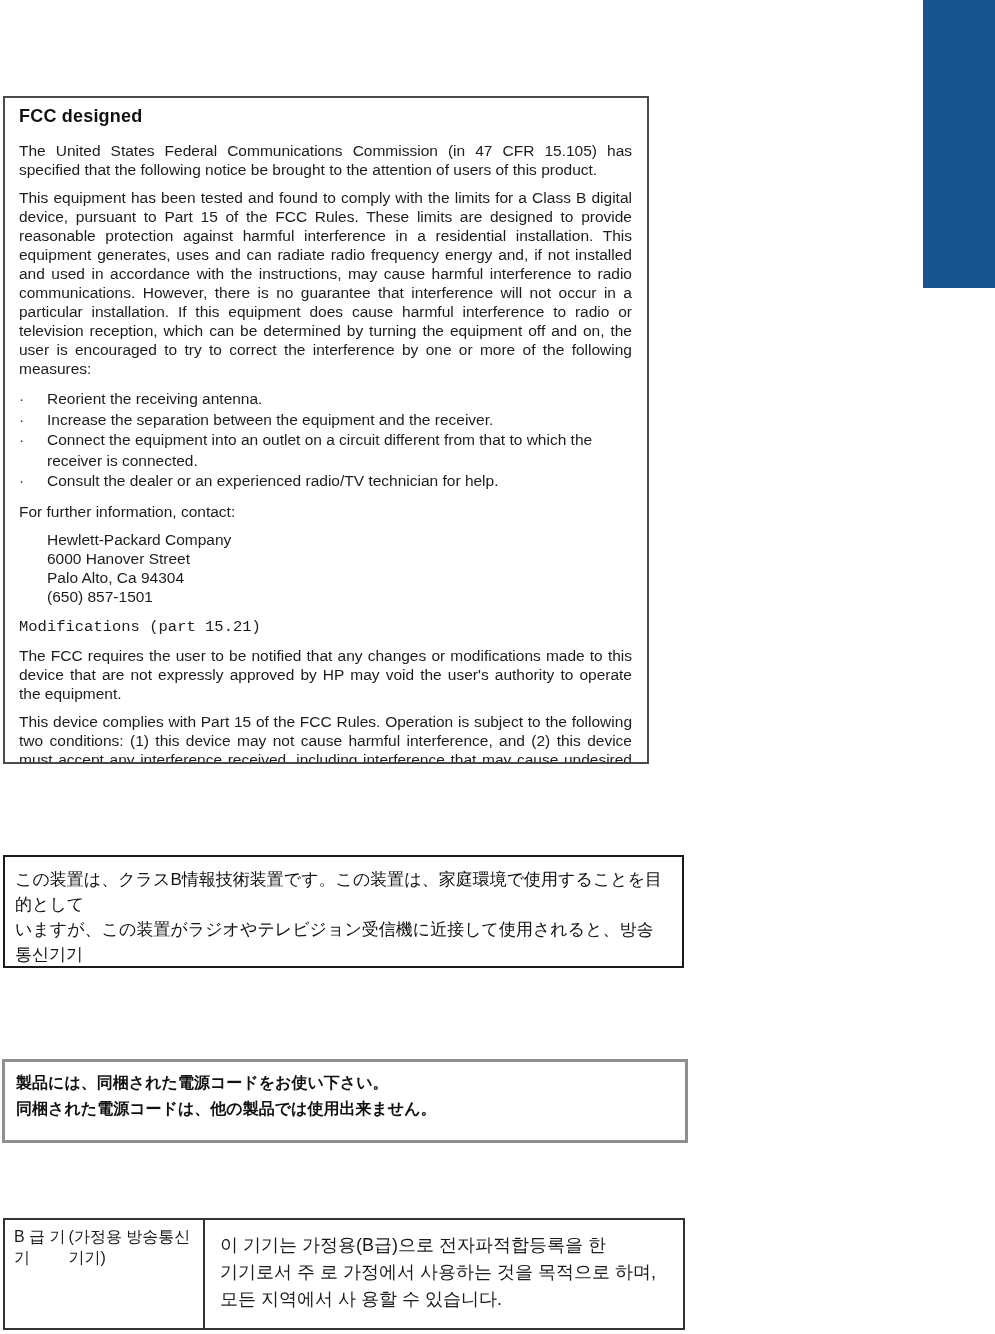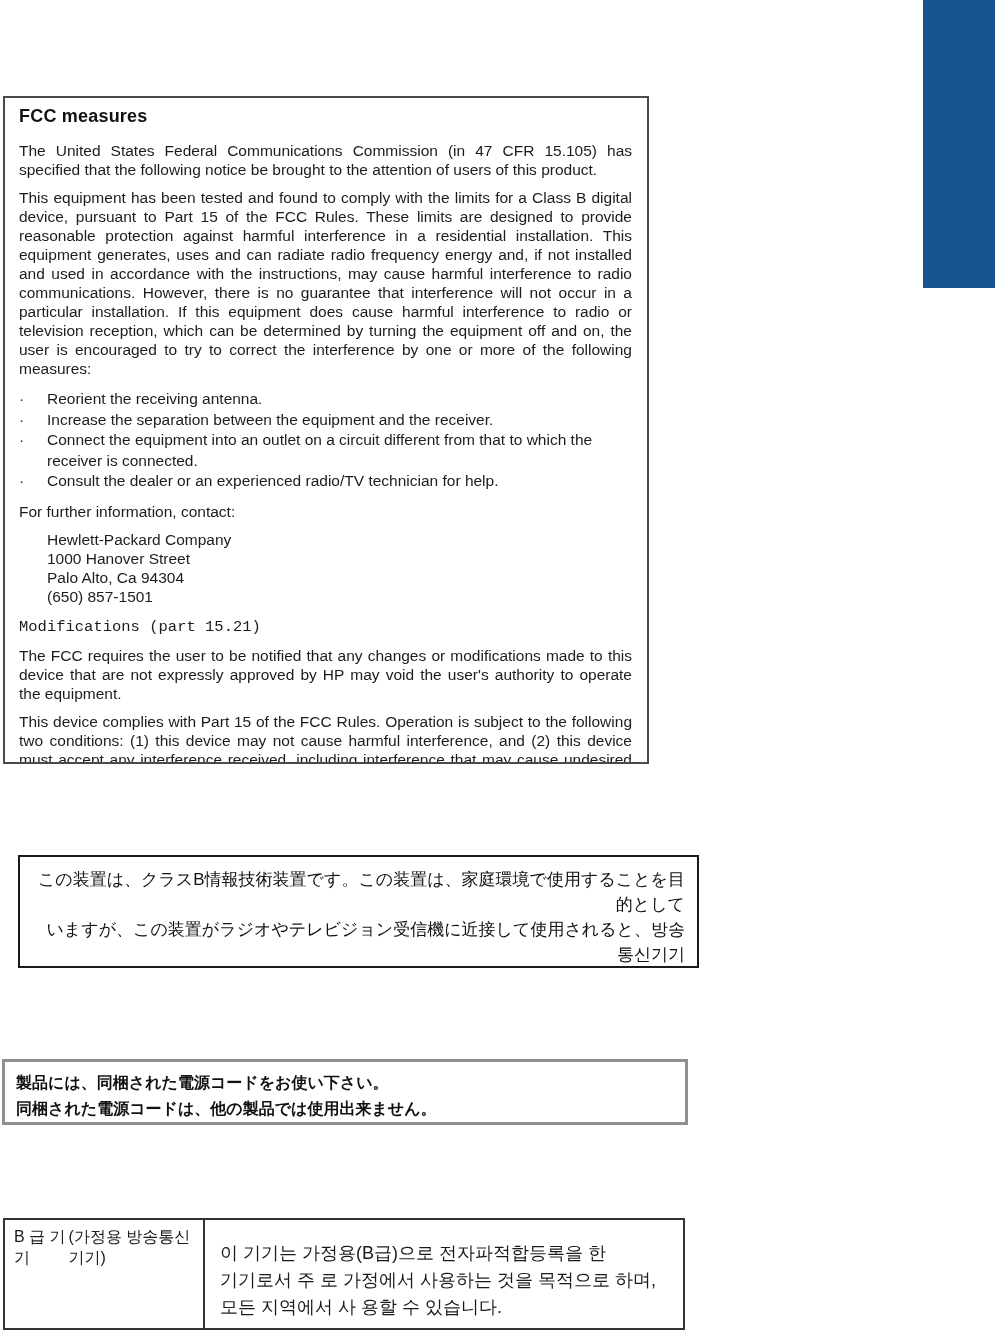--- a/index.html
+++ b/index.html
@@ -64,39 +64,38 @@
   .bullet-text { flex: 1 1 auto; }
   .contact-intro { margin: 0 0 2px 0; }
   .addr {
     margin: 0 0 0 28px;
     line-height: 19px;
   }
   .mods-heading { margin: 12px 0 9px 0 !important; font-family: Liberation Mono, monospace; }
 
   
   .vcci-box {
-    left: 18px;
+    left: 3px;
     top: 855px;
     width: 681px;
     height: 113px;
     border: 2px solid #1a1a1a;
     padding: 10px 12px 6px 10px;
     font-size: 17px;
     line-height: 25px;
     color: #111;
     font-weight: 500;
-    text-align: right;
   }
 
   
   .power-box {
     left: 2px;
     top: 1059px;
     width: 686px;
-    height: 66px;
+    height: 84px;
     border: 3px solid #8f8f8f;
     padding: 8px 10px 6px 11px;
     font-size: 16px;
     font-weight: bold;
     line-height: 26px;
     color: #111;
   }
 
   
   .korean-box {
@@ -118,30 +117,29 @@
     justify-content: center;
     font-size: 16px;
     line-height: 21px;
   }
   .k-right {
     flex: 1 1 auto;
     box-sizing: border-box;
     padding: 12px 8px 6px 15px;
     font-size: 18px;
     line-height: 27px;
-    margin-top: 8px;
   }
 </style>
 </head>
 <body>
 
 <div class="accent-bar" style="background: rgb(23, 83, 143);"></div>
 
 <section class="box fcc-box">
-  <h1 class="fcc-title">FCC measures</h1>
+  <h1 class="fcc-title">FCC designed</h1>
 
   <p class="just">The United States Federal Communications Commission (in 47 CFR 15.105) has specified that the following notice be brought to the attention of users of this product.</p>
   <p class="just">This equipment has been tested and found to comply with the limits for a Class B digital device, pursuant to Part 15 of the FCC Rules.  These limits are designed to provide reasonable protection against harmful interference in a residential installation.  This equipment generates, uses and can radiate radio frequency energy and, if not installed and used in accordance with the instructions, may cause harmful interference to radio communications.  However, there is no guarantee that interference will not occur in a particular installation.  If this equipment does cause harmful interference to radio or television reception, which can be determined by turning the equipment off and on, the user is encouraged to try to correct the interference by one or more of the following measures:</p>
 
   <ul class="bullet-list">
     <li>
       <span class="bullet-dot">·</span>
       <span class="bullet-text">Reorient the receiving antenna.</span>
     </li>
     <li>
@@ -154,21 +152,21 @@
     </li>
     <li>
       <span class="bullet-dot">·</span>
       <span class="bullet-text">Consult the dealer or an experienced radio/TV technician for help.</span>
     </li>
   </ul>
 
   <p class="contact-intro">For further information, contact:</p>
   <div class="addr">
     <div>Hewlett-Packard Company</div>
-    <div>1000 Hanover Street</div>
+    <div>6000 Hanover Street</div>
     <div>Palo Alto, Ca 94304</div>
     <div>(650) 857-1501</div>
   </div>
 
   <p class="mods-heading">Modifications (part 15.21)</p>
   <p class="just">The FCC requires the user to be notified that any changes or modifications made to this device that are not expressly approved by HP may void the user's authority to operate the equipment.</p>
   <p class="just">This device complies with Part 15 of the FCC Rules.  Operation is subject to the following two conditions:  (1) this device may not cause harmful interference, and (2) this device must accept any interference received, including interference that may cause undesired operation.</p>
 </section>
 
 <section class="box vcci-box">

